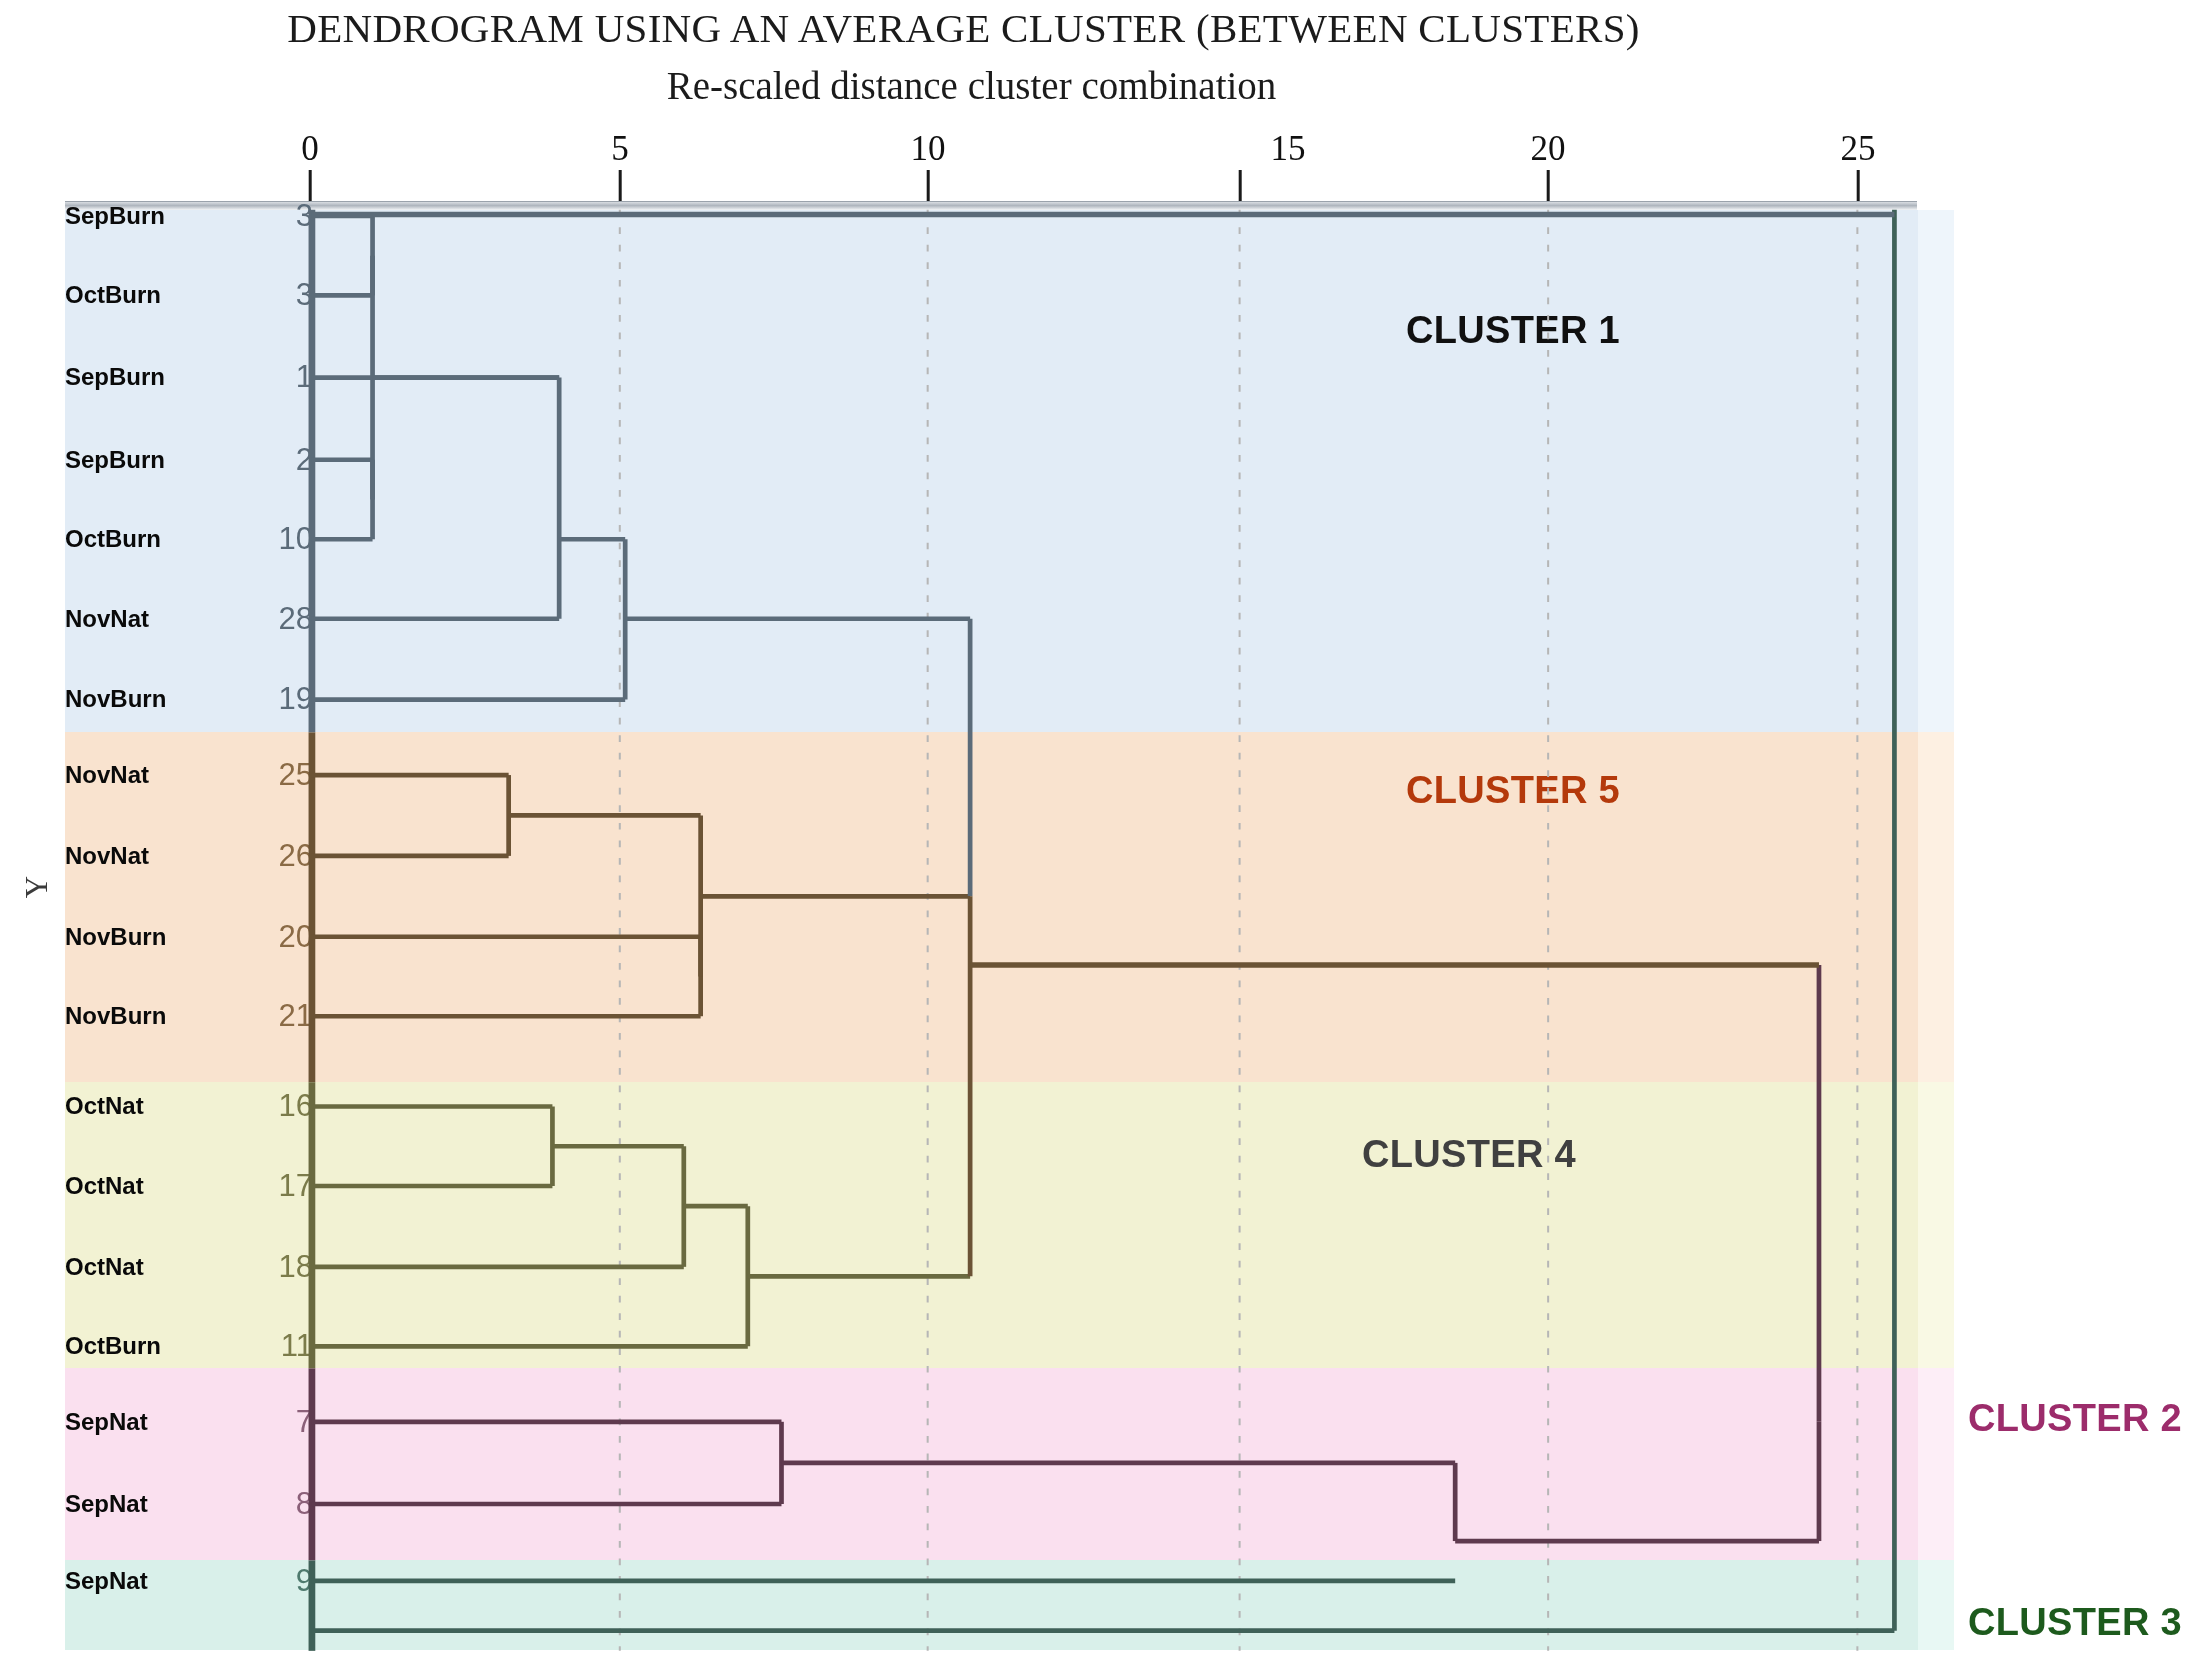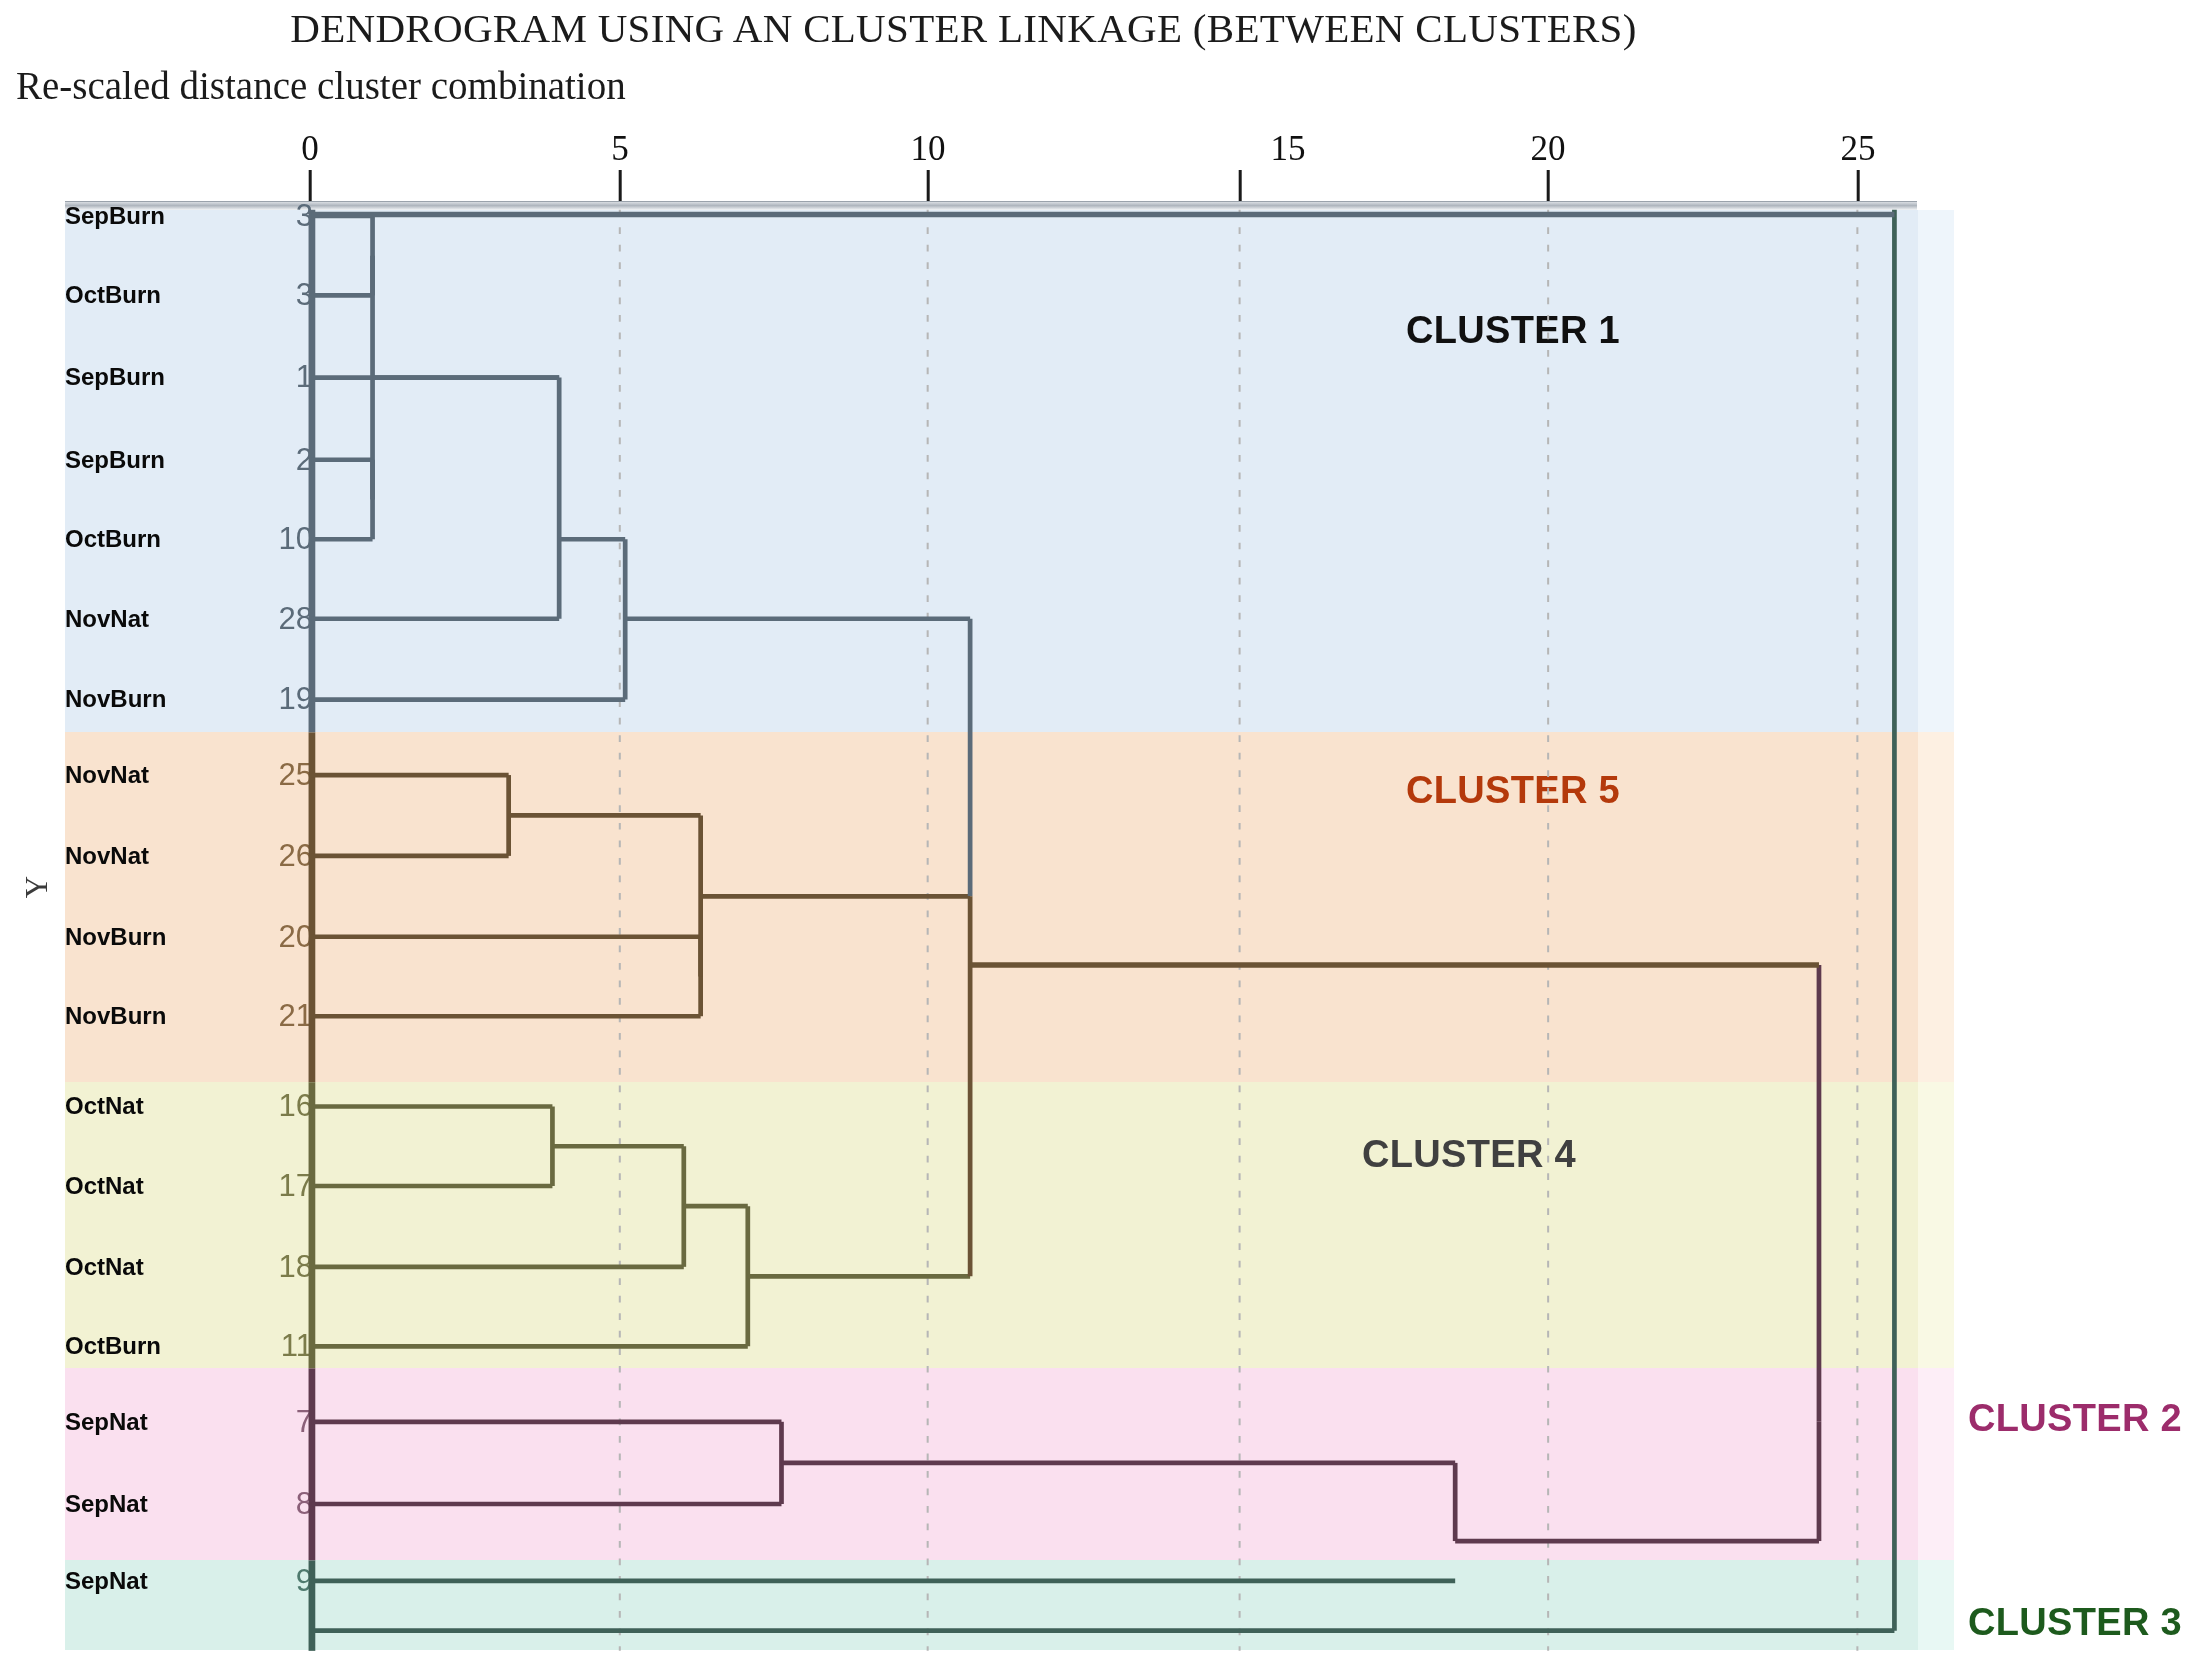--- a/index.html
+++ b/index.html
@@ -6,21 +6,21 @@
   body{width:2205px;height:1668px;position:relative;overflow:hidden;
        font-family:"Liberation Sans", sans-serif;}
 
   
   #title-main{
     position:absolute; left:0; top:4px; width:1927px; text-align:center;
     font-family:"Liberation Serif", serif; font-size:41px; color:#1b1b1b;
     letter-spacing:0.3px; white-space:nowrap;
   }
   #title-sub{
-    position:absolute; left:16px; top:63px; width:1927px; 
+    position:absolute; left:8px; top:63px; width:1927px; text-align:center;
     font-family:"Liberation Serif", serif; font-size:39px; color:#1b1b1b;
     white-space:nowrap;
   }
 
   
   #axis-layer{position:absolute;left:0;top:0;width:2205px;height:1668px;}
   .tick-label{
     position:absolute; top:129px; transform:translateX(-50%);
     font-family:"Liberation Serif", serif; font-size:35px; color:#111;
   }
@@ -73,21 +73,21 @@
     position:absolute; font-size:38px; font-weight:bold; white-space:nowrap;
     transform:translate(-50%,-50%); letter-spacing:0.3px;
   }
 
   
   #dendro{position:absolute; left:0; top:0; width:2205px; height:1668px;}
 </style>
 </head>
 <body>
 
-<div id="title-main">DENDROGRAM USING AN CLUSTER LINKAGE (BETWEEN CLUSTERS)</div>
+<div id="title-main">DENDROGRAM USING AN AVERAGE CLUSTER (BETWEEN CLUSTERS)</div>
 <div id="title-sub">Re-scaled distance cluster combination</div>
 <div id="y-caption">Y</div>
 
 <div class="band b1"></div>
 <div class="band b5"></div>
 <div class="band b4"></div>
 <div class="band b2"></div>
 <div class="band b3"></div>
 <div class="halo h1"></div>
 <div class="halo h5"></div>

